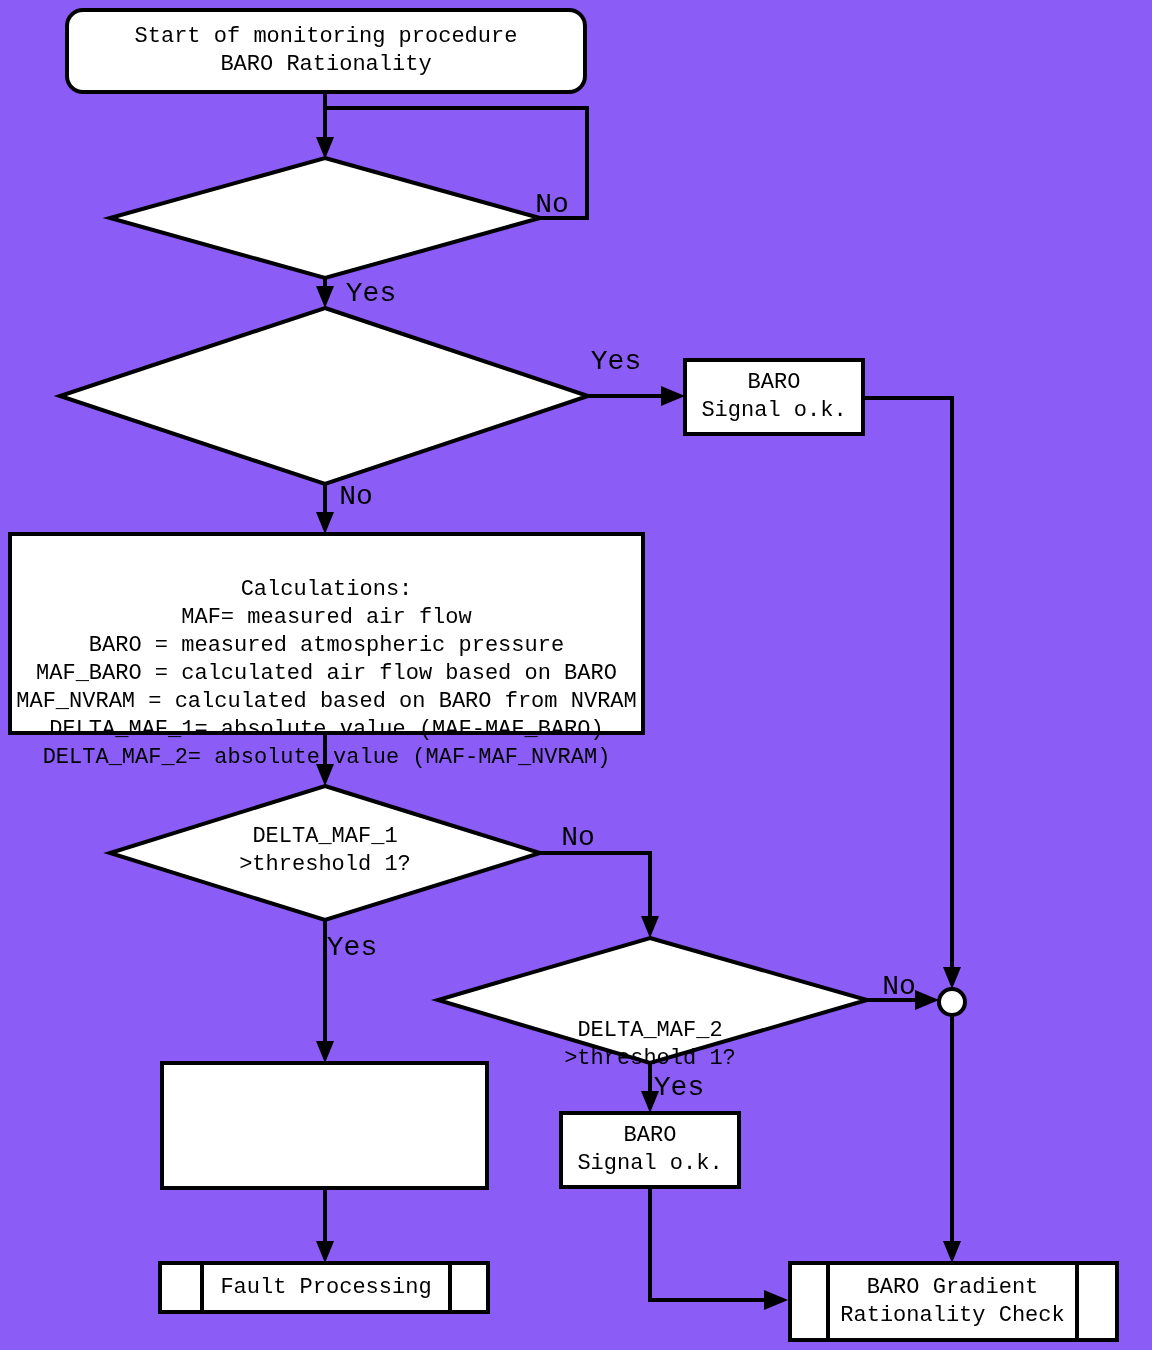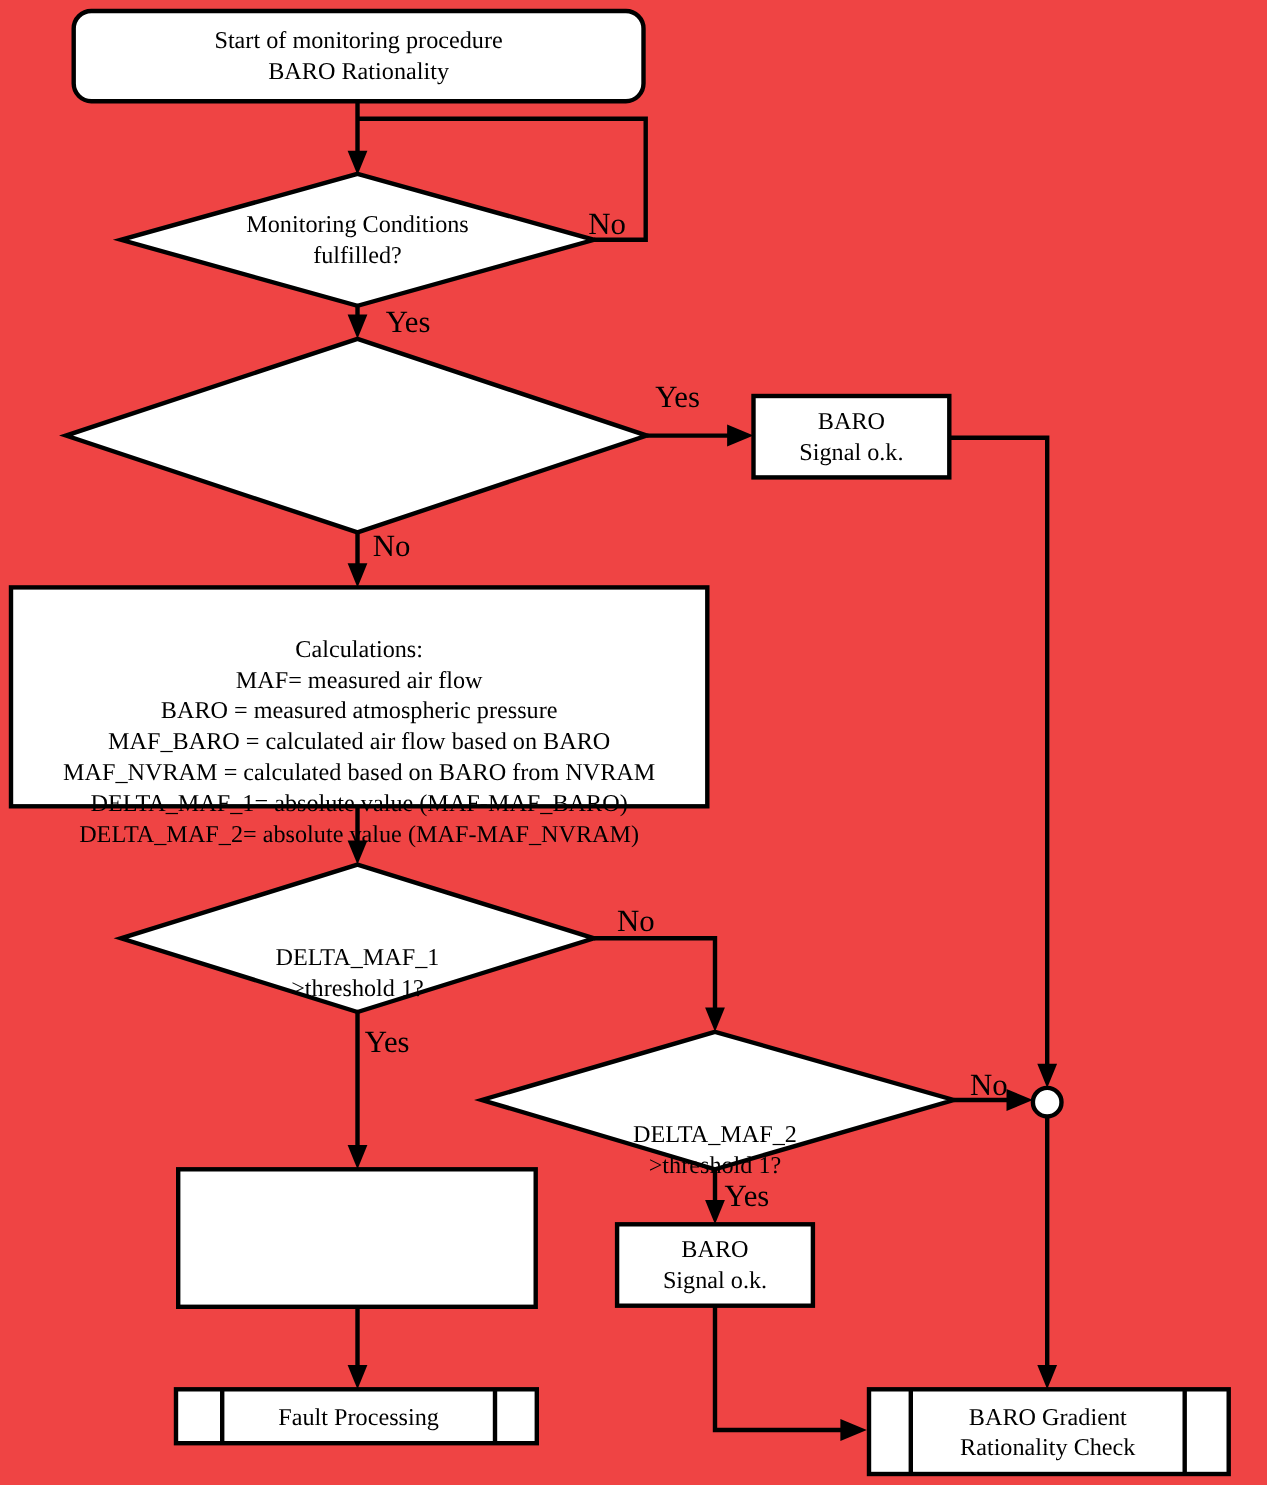--- a/index.html
+++ b/index.html
@@ -4,22 +4,22 @@
 <style>
   html, body {
     margin: 0;
     padding: 0;
     background: #ffffff;
   }
   .canvas {
     position: relative;
     width: 1152px;
     height: 1350px;
-    background: #ef4444;
-    font-family: Liberation Serif, serif;
+    background: #8b5cf6;
+    font-family: Liberation Mono, monospace;
     color: #000000;
     overflow: hidden;
   }
   .canvas svg {
     position: absolute;
     left: 0;
     top: 0;
   }
   .node-text {
     position: absolute;
@@ -113,36 +113,34 @@
       <polygon points="641,1091 659,1091 650,1113"></polygon>
       <polygon points="316,1241 334,1241 325,1263"></polygon>
       <polygon points="943,1241 961,1241 952,1263"></polygon>
       <polygon points="764,1290 764,1310 788,1300"></polygon>
     </g>
   </svg>
 
   <div class="node-text" style="left:67px; top:10px; width:518px; height:82px;">Start of monitoring procedure
 BARO Rationality</div>
 
-  <div class="node-text" style="left:125px; top:178px; width:400px; height:80px;">Monitoring Conditions
-fulfilled?</div>
 
 
   <div class="node-text" style="left:685px; top:360px; width:178px; height:74px;">BARO
 Signal o.k.</div>
 
   <div class="node-text" style="left:10px; top:534px; width:633px; height:199px;margin-top:40px;">Calculations:
 MAF= measured air flow
 BARO = measured atmospheric pressure
 MAF_BARO = calculated air flow based on BARO
 MAF_NVRAM = calculated based on BARO from NVRAM
 DELTA_MAF_1= absolute value (MAF-MAF_BARO)
 DELTA_MAF_2= absolute value (MAF-MAF_NVRAM)</div>
 
-  <div class="node-text" style="left:125px; top:856px; width:400px; height:56px;">DELTA_MAF_1
+  <div class="node-text" style="left:125px; top:823px; width:400px; height:56px;">DELTA_MAF_1
 &gt;threshold 1?</div>
 
   <div class="node-text" style="left:450px; top:1017px; width:400px; height:56px;">DELTA_MAF_2
 &gt;threshold 1?</div>
 
 
   <div class="node-text" style="left:561px; top:1113px; width:178px; height:74px;">BARO
 Signal o.k.</div>
 
   <div class="node-text" style="left:828px; top:1263px; width:249px; height:77px;">BARO Gradient

